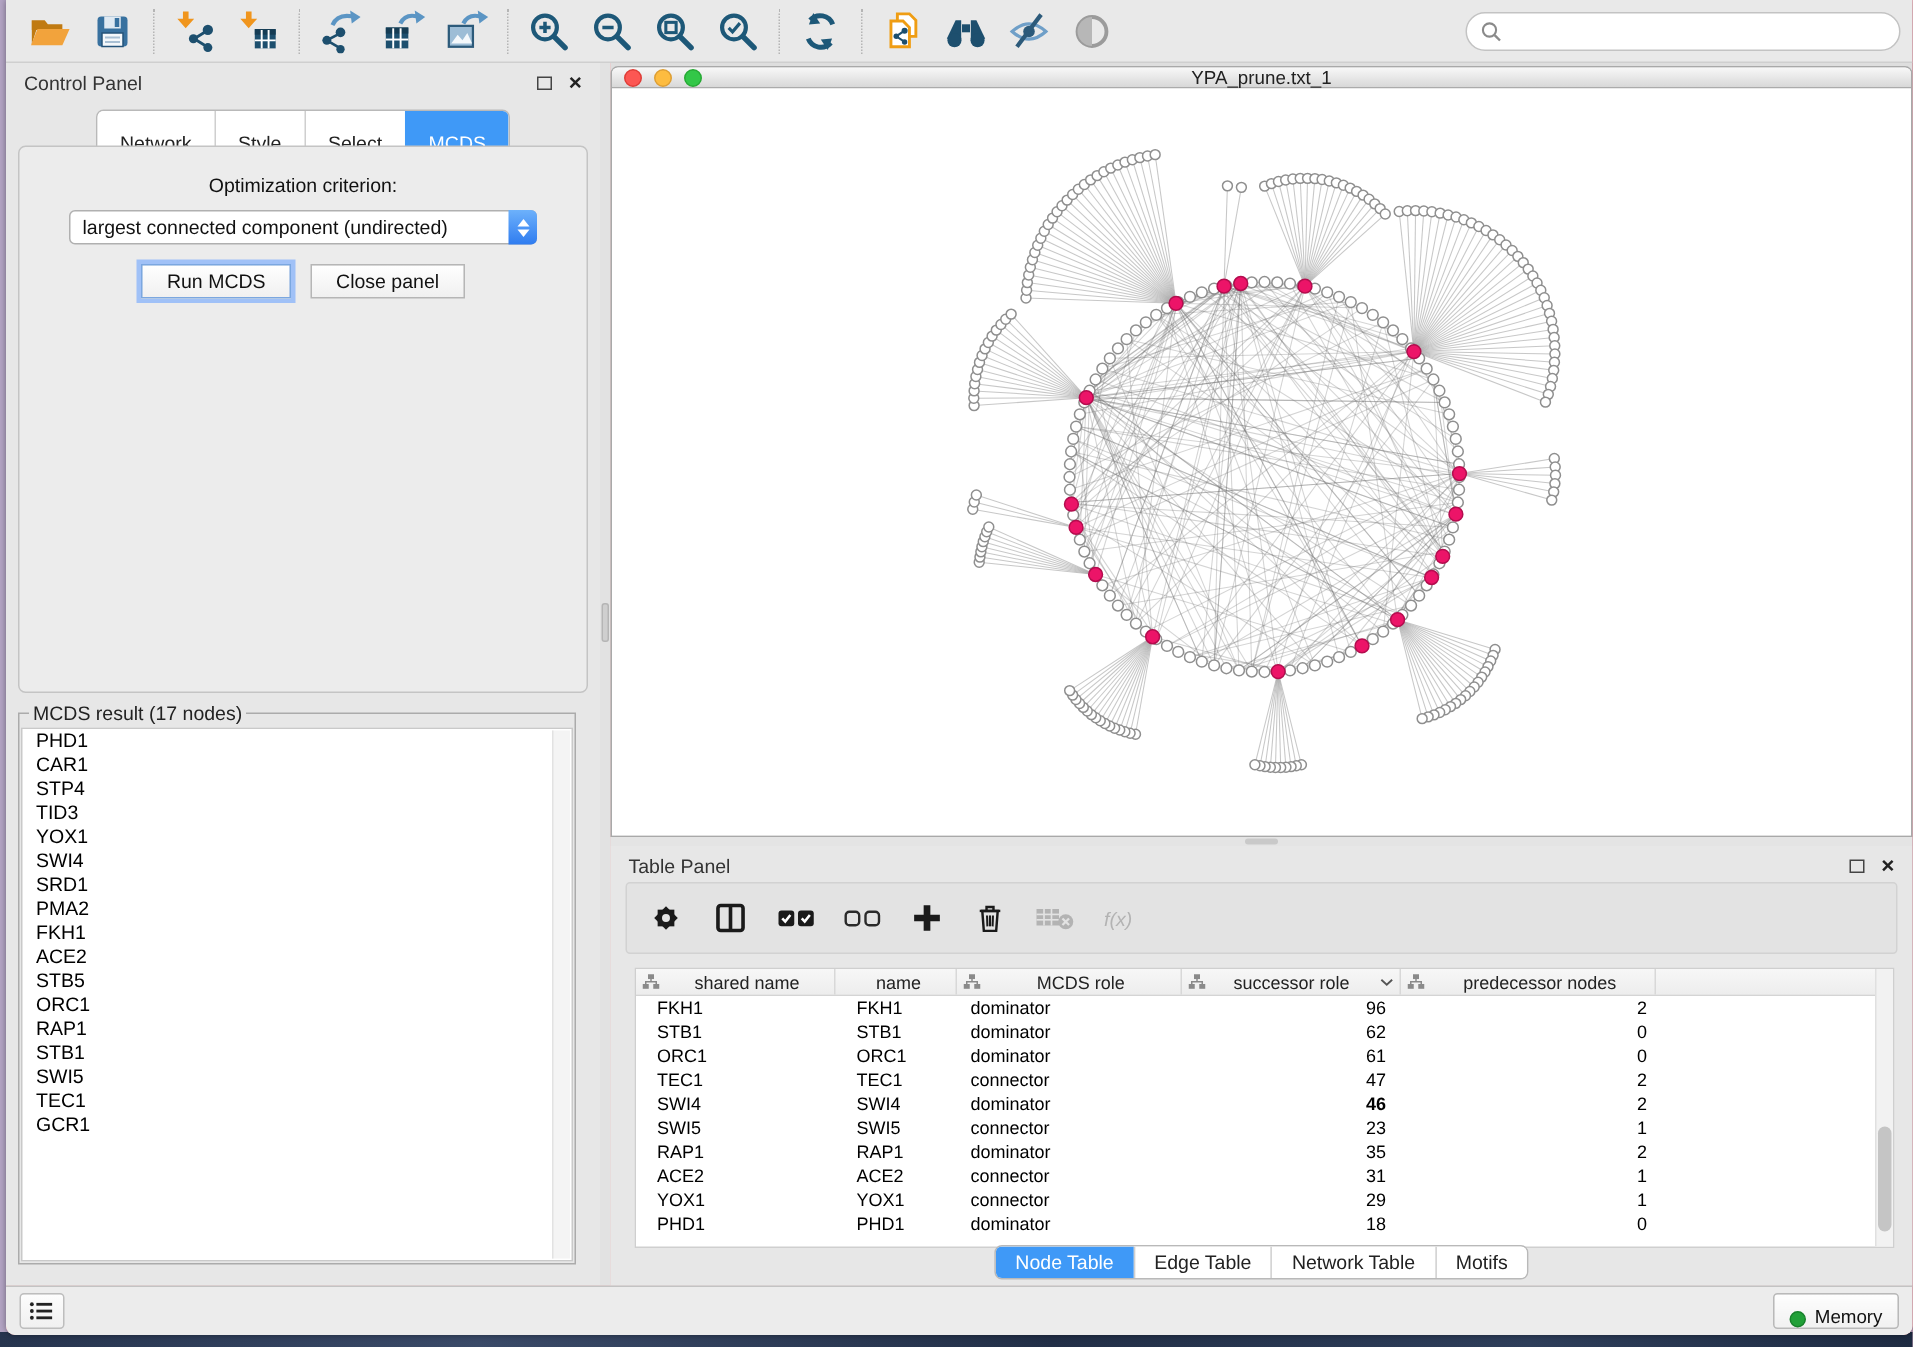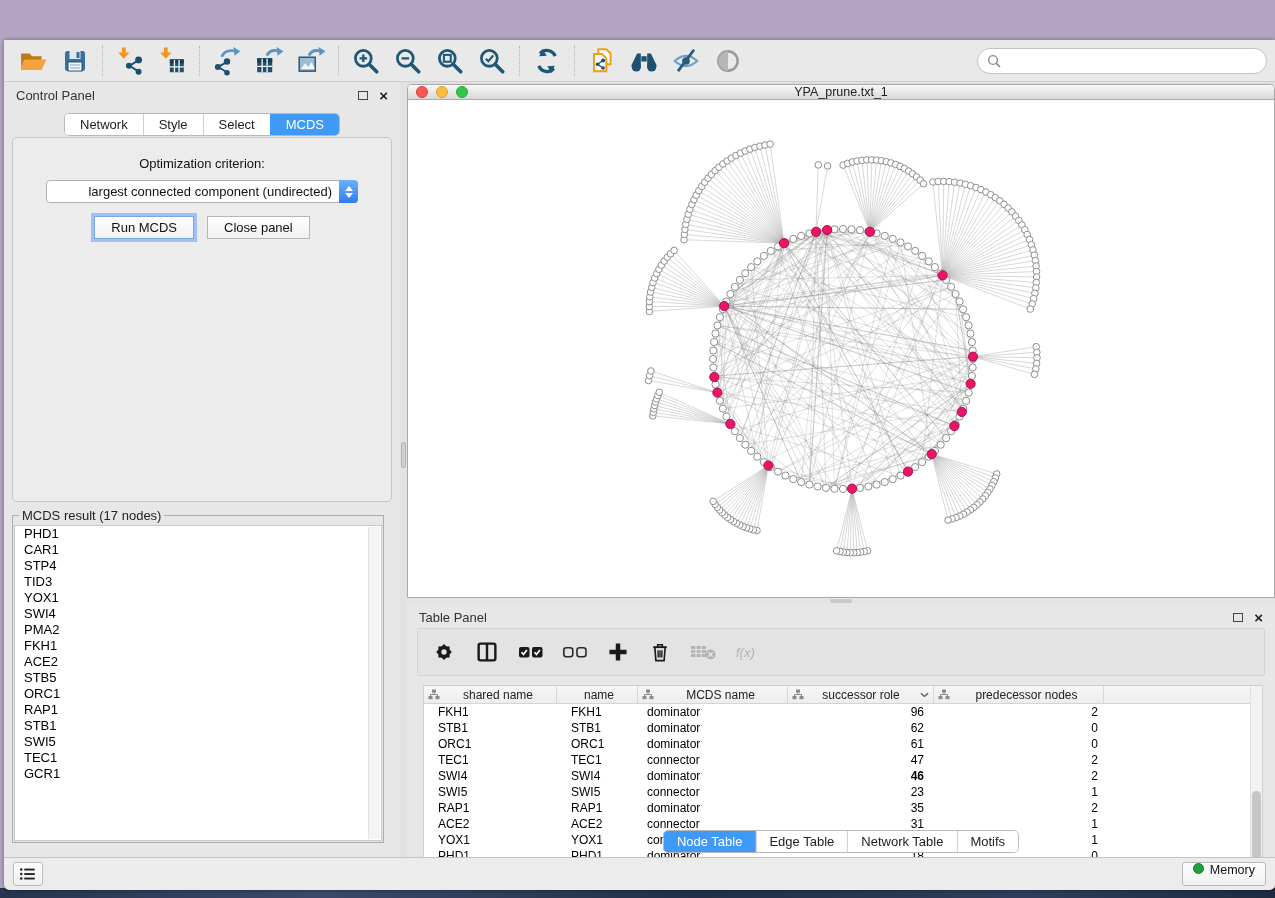--- a/index.html
+++ b/index.html
@@ -1,48 +1,48 @@
 <!DOCTYPE html>
 <html><head>
 <meta charset="utf-8">
 <style>
   * { margin:0; padding:0; box-sizing:border-box; }
   html,body { width:1275px; height:898px; overflow:hidden;
     font-family:"Liberation Sans", sans-serif; background:#b3a4c4; }
   #wallpaper-bottom { position:absolute; left:0; right:0; bottom:0; height:10px;
     background:linear-gradient(90deg,#26344e,#3a4a68 25%,#222f47 55%,#2e3e5a 80%,#1e2b42); }
   #app { position:absolute; left:4px; top:0; right:0; bottom:8px; background:#fca5a5;
-    border-radius:0 0 6px 6px; overflow:hidden; box-shadow:0 0 4px rgba(0,0,0,.4);margin-top:40px; }
+    border-radius:0 0 6px 6px; overflow:hidden; box-shadow:0 0 4px rgba(0,0,0,.4); }
 
   
   #toolbar { position:absolute; top:0; left:0; right:0; height:42px; background:#e9e9e9;
     border-bottom:1px solid #cfcfcf; display:flex; align-items:center; padding:0 8px; }
   .tbtn { width:42px; height:36px; display:flex; align-items:center; justify-content:center;
     background:transparent; border:none; cursor:pointer; }
   .tsep { width:1px; height:30px; margin:0 6px; border-left:1px dotted #b5b5b5; }
   #toolbar-search { margin-left:auto; width:290px; height:26px; border:1px solid #c3c3c3;
     border-radius:13px; background:#fff; display:flex; align-items:center; padding:0 9px; }
   #toolbar-search input { border:none; outline:none; flex:1; font-size:13px; background:transparent; }
 
   
   #control-panel { position:absolute; top:42px; left:0; width:396px; bottom:33px; background:#e7e7e7; }
   .panel-titlebar { height:26px; display:flex; align-items:center; padding:0 12px; font-size:13px; color:#333; }
   .panel-title { flex:1; }
   .float-glyph { width:10px; height:9px; border:1.5px solid #444; display:inline-block; margin-right:11px; cursor:pointer; }
   .close-glyph { font-weight:bold; font-size:15px; color:#222; line-height:1; cursor:pointer; }
   .segmented { display:inline-flex; border:1px solid #b9b9b9; border-radius:5px; overflow:hidden; background:#fff; }
-  .seg-tab { padding:3px 15px; font-size:13px; color:#222; background:#fff; border-left:1px solid #cfcfcf; cursor:pointer; white-space:nowrap; }
+  .seg-tab { padding:14px 15px; font-size:13px; color:#222; background:#fff; border-left:1px solid #cfcfcf; cursor:pointer; white-space:nowrap; }
   .seg-tab:first-child { border-left:none; }
   .seg-tab.active { background:#3f99f7; color:#fff; border-left-color:#3f99f7; }
   #ctrl-tabs { position:absolute; top:31px; left:50%; transform:translateX(-50%); }
   #mcds-body { position:absolute; left:8px; right:8px; top:55px; height:365px;
     border:1px solid #c4c4c4; border-radius:5px; background:#ececec; }
   #opt-label { margin-top:18px; text-align:center; font-size:13px; color:#111; }
   #opt-select { margin:9px auto 0; width:312px; height:23px; background:#fff; border:1px solid #b0b0b0;
-    border-radius:4px; display:flex; align-items:center; position:relative; cursor:pointer;text-align:right; }
+    border-radius:4px; display:flex; align-items:center; position:relative; cursor:pointer; }
   #opt-select .sel-text { flex:1; font-size:13px; padding:0 8px; color:#111; white-space:nowrap; overflow:hidden; }
   .sel-stepper { width:19px; height:23px; margin:-1px; border-radius:0 4px 4px 0;
     background:linear-gradient(#6db1fb,#2f7cf0); display:flex; flex-direction:column; align-items:center; justify-content:center; gap:2px; }
   .tri-up { width:0; height:0; border-left:4px solid transparent; border-right:4px solid transparent; border-bottom:5px solid #fff; }
   .tri-down { width:0; height:0; border-left:4px solid transparent; border-right:4px solid transparent; border-top:5px solid #fff; }
   #mcds-buttons { margin-top:13px; display:flex; justify-content:center; gap:13px; }
   .mac-btn { height:23px; padding:0 16px; font-size:13px; color:#111; background:linear-gradient(#ffffff,#f0f0f0);
     border:1px solid #b6b6b6; border-radius:0; cursor:pointer;text-align:center; }
   .mac-btn.focused { box-shadow:0 0 0 3px rgba(110,165,255,.6); border-color:#7ba7e0; }
   #mcds-result { position:absolute; left:8px; right:16px; top:426px; bottom:14px;
@@ -90,21 +90,21 @@
   .table-vscroll { position:absolute; top:0; bottom:0; right:0; width:12px; background:#f2f2f2; border-left:1px solid #e0e0e0; }
   .table-vscroll .thumb { position:absolute; right:1.5px; width:9px; height:70px; top:105px; background:#c5c5c5; border-radius:5px; }
   #table-tabs { position:absolute; bottom:4px; left:50%; transform:translateX(-50%); }
   #table-tabs .seg-tab { font-size:13px; padding:3px 13px; }
 
   
   #status-bar { position:absolute; bottom:0; left:0; right:0; height:33px; background:#ececec;
     border-top:1px solid #c3c3c3; display:flex; align-items:center; padding:0 9px; }
   #task-history-button { width:30px; height:24px; background:linear-gradient(#fdfdfd,#f0f0f0);
     border:1px solid #bdbdbd; border-radius:3px; display:flex; align-items:center; justify-content:center; cursor:pointer; }
-  #memory-button { margin-left:auto; height:24px; padding:0 10px; display:flex; align-items:flex-start; gap:6px;
+  #memory-button { margin-left:auto; height:24px; padding:0 10px; display:flex; align-items:flex-end; gap:6px;
     background:linear-gradient(#fefefe,#f1f1f1); border:1px solid #b9b9b9; border-radius:3px; font-size:12.5px; color:#111; cursor:pointer; }
   #memory-dot { width:11px; height:11px; border-radius:50%; background:#21a038; border:1px solid #17812b; }
 </style>
 </head>
 <body>
 
 <div id="wallpaper-bottom"></div>
 
 <div id="app">
 
@@ -289,20 +289,21 @@
     <fieldset id="mcds-result">
       <legend>MCDS result (17 nodes)</legend>
       <div id="mcds-list">
 
       <div class="mcds-item">PHD1</div>
           <div class="mcds-item">CAR1</div>
           <div class="mcds-item">STP4</div>
           <div class="mcds-item">TID3</div>
           <div class="mcds-item">YOX1</div>
           <div class="mcds-item">SWI4</div>
+          <div class="mcds-item">SRD1</div>
           <div class="mcds-item">PMA2</div>
           <div class="mcds-item">FKH1</div>
           <div class="mcds-item">ACE2</div>
           <div class="mcds-item">STB5</div>
           <div class="mcds-item">ORC1</div>
           <div class="mcds-item">RAP1</div>
           <div class="mcds-item">STB1</div>
           <div class="mcds-item">SWI5</div>
           <div class="mcds-item">TEC1</div>
           <div class="mcds-item">GCR1</div>
@@ -1121,21 +1122,21 @@
             </div>
             <div class="th" style="width: 150px;">
               <svg class="tree-ic" width="12" height="11" viewBox="0 0 12 11">
                 <g fill="#8a8a8a">
                   <rect x="4" y="0.5" width="4" height="3.2"></rect>
                   <rect x="0.5" y="7" width="4" height="3.2"></rect>
                   <rect x="7.5" y="7" width="4" height="3.2"></rect>
                 </g>
                 <path d="M6 3.7v1.8M2.5 7V5.5h7V7" fill="none" stroke="#8a8a8a" stroke-width="1"></path>
               </svg>
-              <span class="th-label">MCDS name</span>
+              <span class="th-label">MCDS role</span>
             </div>
             <div class="th" style="width: 146px;">
               <svg class="tree-ic" width="12" height="11" viewBox="0 0 12 11">
                 <g fill="#8a8a8a">
                   <rect x="4" y="0.5" width="4" height="3.2"></rect>
                   <rect x="0.5" y="7" width="4" height="3.2"></rect>
                   <rect x="7.5" y="7" width="4" height="3.2"></rect>
                 </g>
                 <path d="M6 3.7v1.8M2.5 7V5.5h7V7" fill="none" stroke="#8a8a8a" stroke-width="1"></path>
               </svg>

